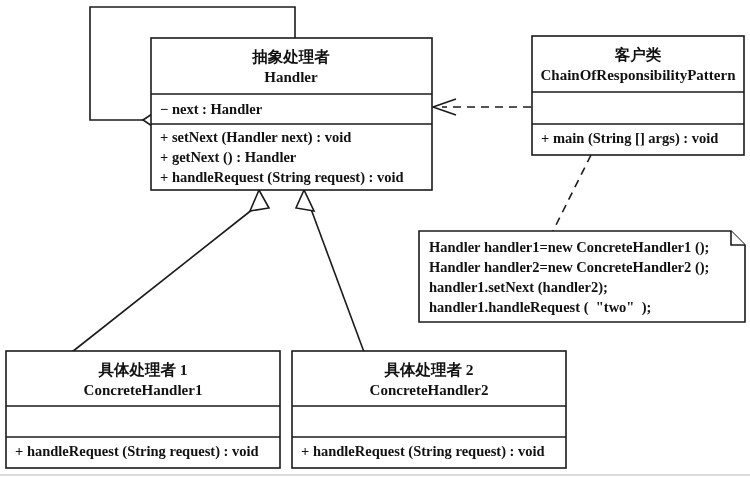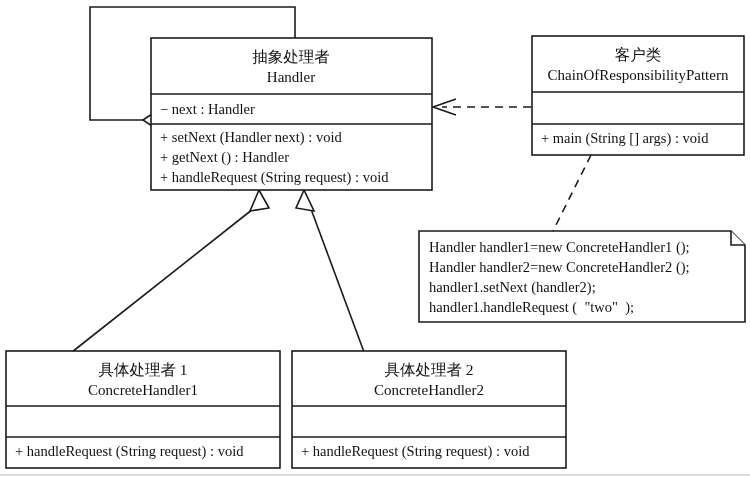--- a/index.html
+++ b/index.html
@@ -11,20 +11,21 @@
     width: 750px;
     height: 477px;
     font-family: "Liberation Serif", "DejaVu Serif", serif;
     overflow: hidden;
   }
   #diagram-canvas {
     position: relative;
     width: 750px;
     height: 441px;
     background: #ffffff;
+    font-weight: bold;
   }
   svg.diagram-svg {
     position: absolute;
     top: 0;
     left: 0;
     width: 750px;
     height: 477px;
   }
   .uml-box {
     fill: #ffffff;

